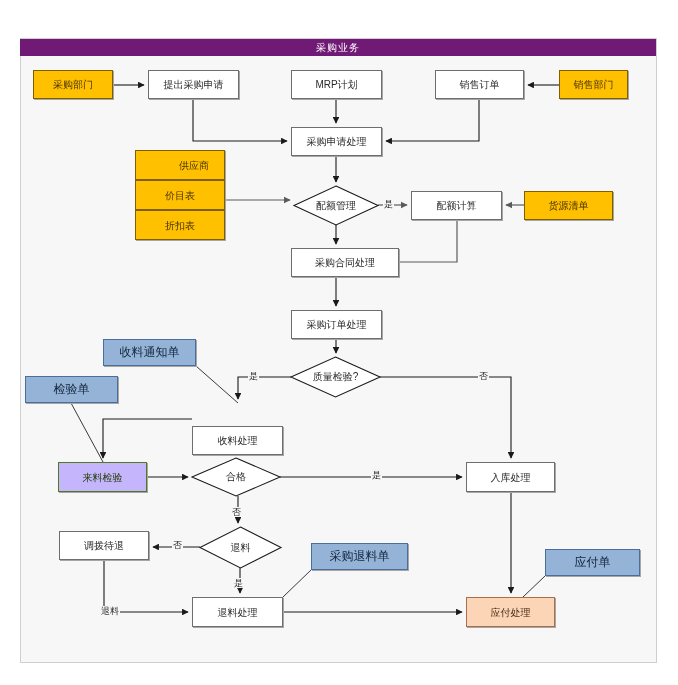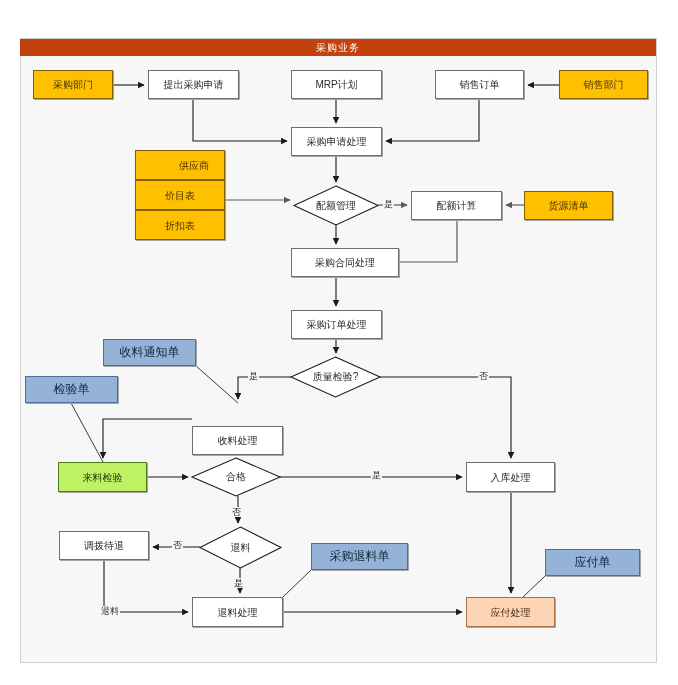--- a/index.html
+++ b/index.html
@@ -9,31 +9,31 @@
     position:absolute;left:0;top:14px;width:678px;text-align:center;
     font-size:15px;color:#1a1a1a;font-family:"Liberation Serif","DejaVu Serif",serif;
     letter-spacing:1px;
   }
   #frame{
     position:absolute;left:20px;top:38px;width:637px;height:625px;
     background:#f7f7f7;border:1px solid #cfcfcf;box-sizing:border-box;
   }
   #swimlane-header{
     position:absolute;left:20px;top:39px;width:636px;height:17px;
-    background:#c2410c;color:#ffffff;font-size:10px;
+    background:#701a75;color:#ffffff;font-size:10px;
     display:flex;align-items:center;justify-content:center;letter-spacing:1px;
   }
   svg{position:absolute;left:0;top:0;width:678px;height:685px;}
   .node{position:absolute;box-sizing:border-box;display:flex;align-items:center;
         justify-content:center;text-align:left;line-height:1.1;}
   .proc{background:#ffffff;border:1px solid #6e6e6e;box-shadow:1px 1px 0 #a6a6a6;
         font-size:10px;color:#2b2b2b;}
   .ext{background:#ffc000;border:1px solid #7f6000;box-shadow:1px 1px 0 #a6a6a6;
        font-size:10px;color:#4a3500;}
-  .green{background:#bef264;border:1px solid #4f7a1f;box-shadow:1px 1px 0 #a6a6a6;
+  .green{background:#c4b5fd;border:1px solid #4f7a1f;box-shadow:1px 1px 0 #a6a6a6;
          font-size:10px;color:#243d07;}
   .peach{background:#fbd5b5;border:1px solid #a6714a;box-shadow:1px 1px 0 #a6a6a6;
          font-size:10px;color:#4a2b14;}
   .doc{background:#95b3d7;border:1px solid #4a6f9c;box-shadow:1px 1px 0 #a6a6a6;
        font-size:12px;color:#12263d;
        font-family:Liberation Serif, serif;}
   .dia-label{position:absolute;display:flex;align-items:center;justify-content:center;
              font-size:10px;color:#2b2b2b;pointer-events:none;}
   .edge-label{position:absolute;font-size:9px;color:#2b2b2b;background:#f7f7f7;
               padding:0 1px;line-height:10px;}
@@ -136,21 +136,21 @@
       </div>
       <div class="node proc" style="left: 148px; top: 70px; width: 91px; height: 29px;">
         <span>提出采购申请</span>
       </div>
       <div class="node proc" style="left: 291px; top: 70px; width: 91px; height: 29px;">
         <span>MRP计划</span>
       </div>
       <div class="node proc" style="left: 435px; top: 70px; width: 89px; height: 29px;">
         <span>销售订单</span>
       </div>
-      <div class="node ext" style="left: 559px; top: 70px; width: 89px; height: 29px;">
+      <div class="node ext" style="left: 559px; top: 70px; width: 69px; height: 29px;">
         <span>销售部门</span>
       </div>
       <div class="node proc" style="left: 291px; top: 127px; width: 91px; height: 29px;">
         <span>采购申请处理</span>
       </div>
       <div class="node ext" style="left: 135px; top: 150px; width: 90px; height: 30px; padding-left: 28px;">
         <span>供应商</span>
       </div>
       <div class="node ext" style="left: 135px; top: 180px; width: 90px; height: 30px;">
         <span>价目表</span>

